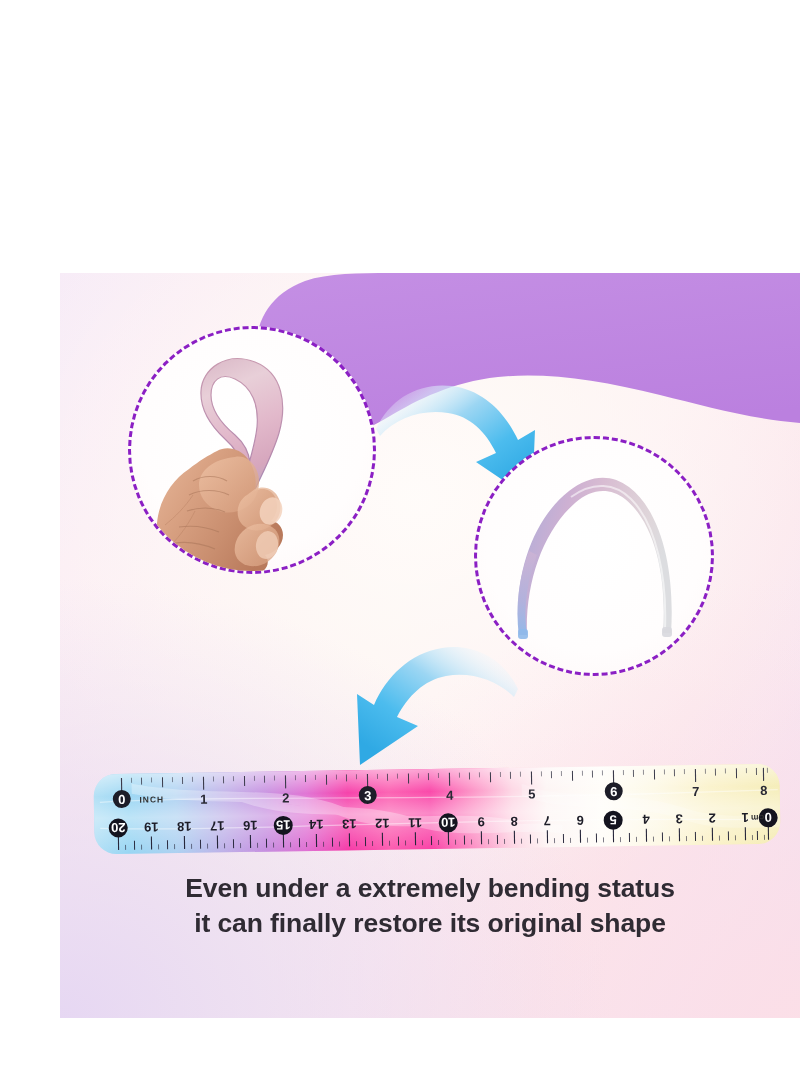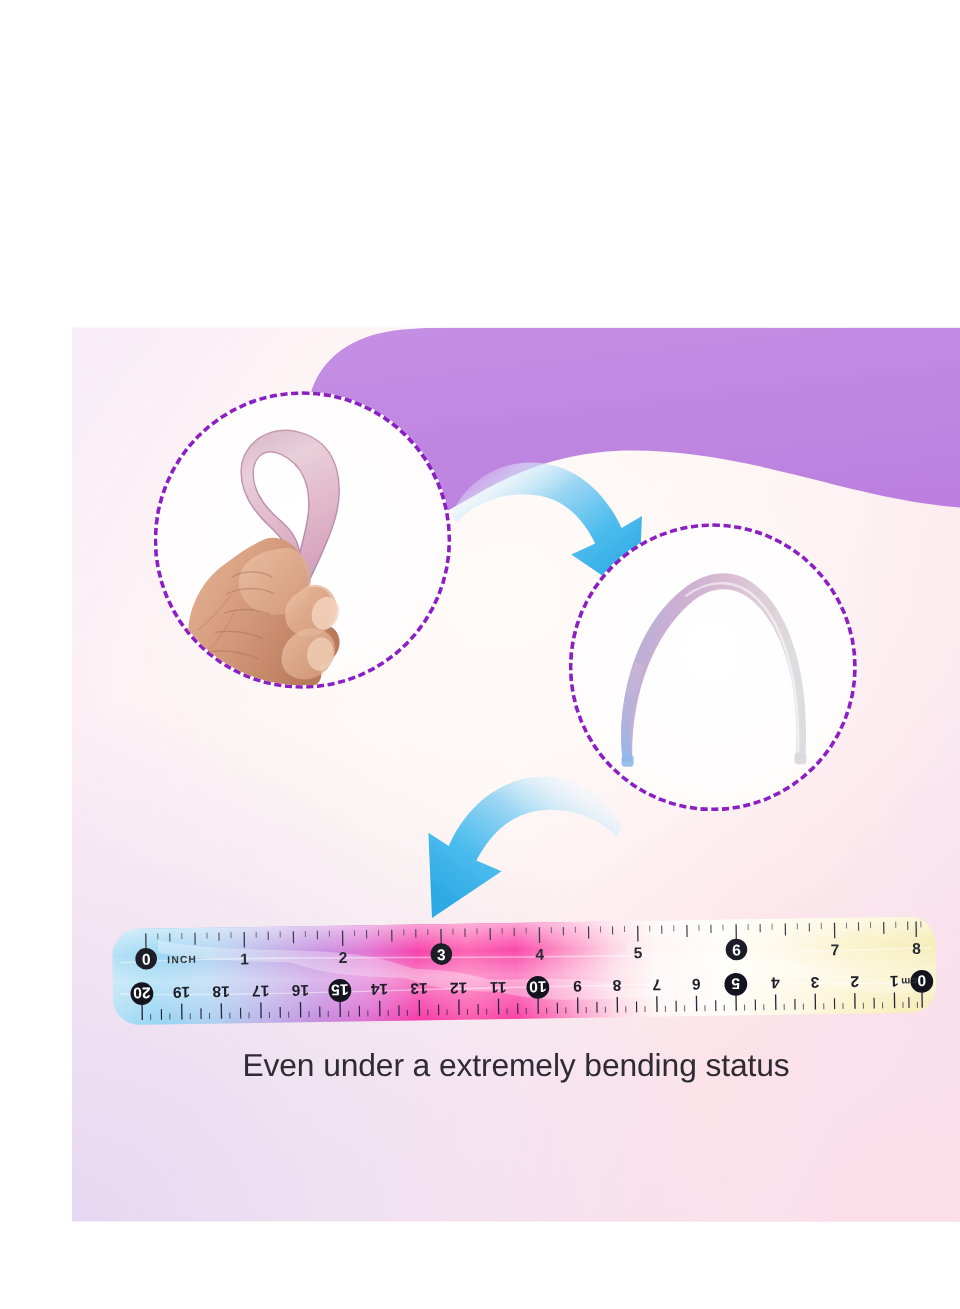--- a/index.html
+++ b/index.html
@@ -47,21 +47,21 @@
   }
   #circle-hand{ left:68px; top:53px; width:248px; height:248px; }
   #circle-arch{ left:414px; top:163px; width:240px; height:240px; }
 
   .photo{ position:absolute; inset:0; overflow:hidden; border-radius:50%; }
 
   
   #caption{
     position:absolute; left:0; top:598px; width:740px;
     text-align:center; color:#2f2b33;
-    font-size:26.5px; line-height:35px; font-weight:400;
+    font-size:26.5px; line-height:35px; font-weight:700;
     letter-spacing:-.1px;
   }
   #caption .ln{ display:block; white-space:nowrap; }
 
   
   #ruler-wrap{
     position:absolute; left:32px; top:488px; width:690px; height:96px;
     transform:rotate(-0.9deg); transform-origin:50% 50%;
   }
 </style>
@@ -486,16 +486,17 @@
           <text x="653" y="67" transform="rotate(180 653 62)">1</text>
           <circle cx="676" cy="62" r="9.5" fill="#14141f"></circle>
           <text x="676" y="67" fill="#ffffff" transform="rotate(180 676 62)">0</text>
           <text x="665" y="65" font-size="8.5" letter-spacing="1" fill="#333" transform="rotate(180 665 62)">cm</text>
         </g>
       </svg>
     </div>
 
     <div id="caption">
       <span class="ln">Even under a extremely bending status</span>
+      <span class="ln">it can finally restore its original shape</span>
     </div>
 
   </div>
 </div>
 
 </body></html>

